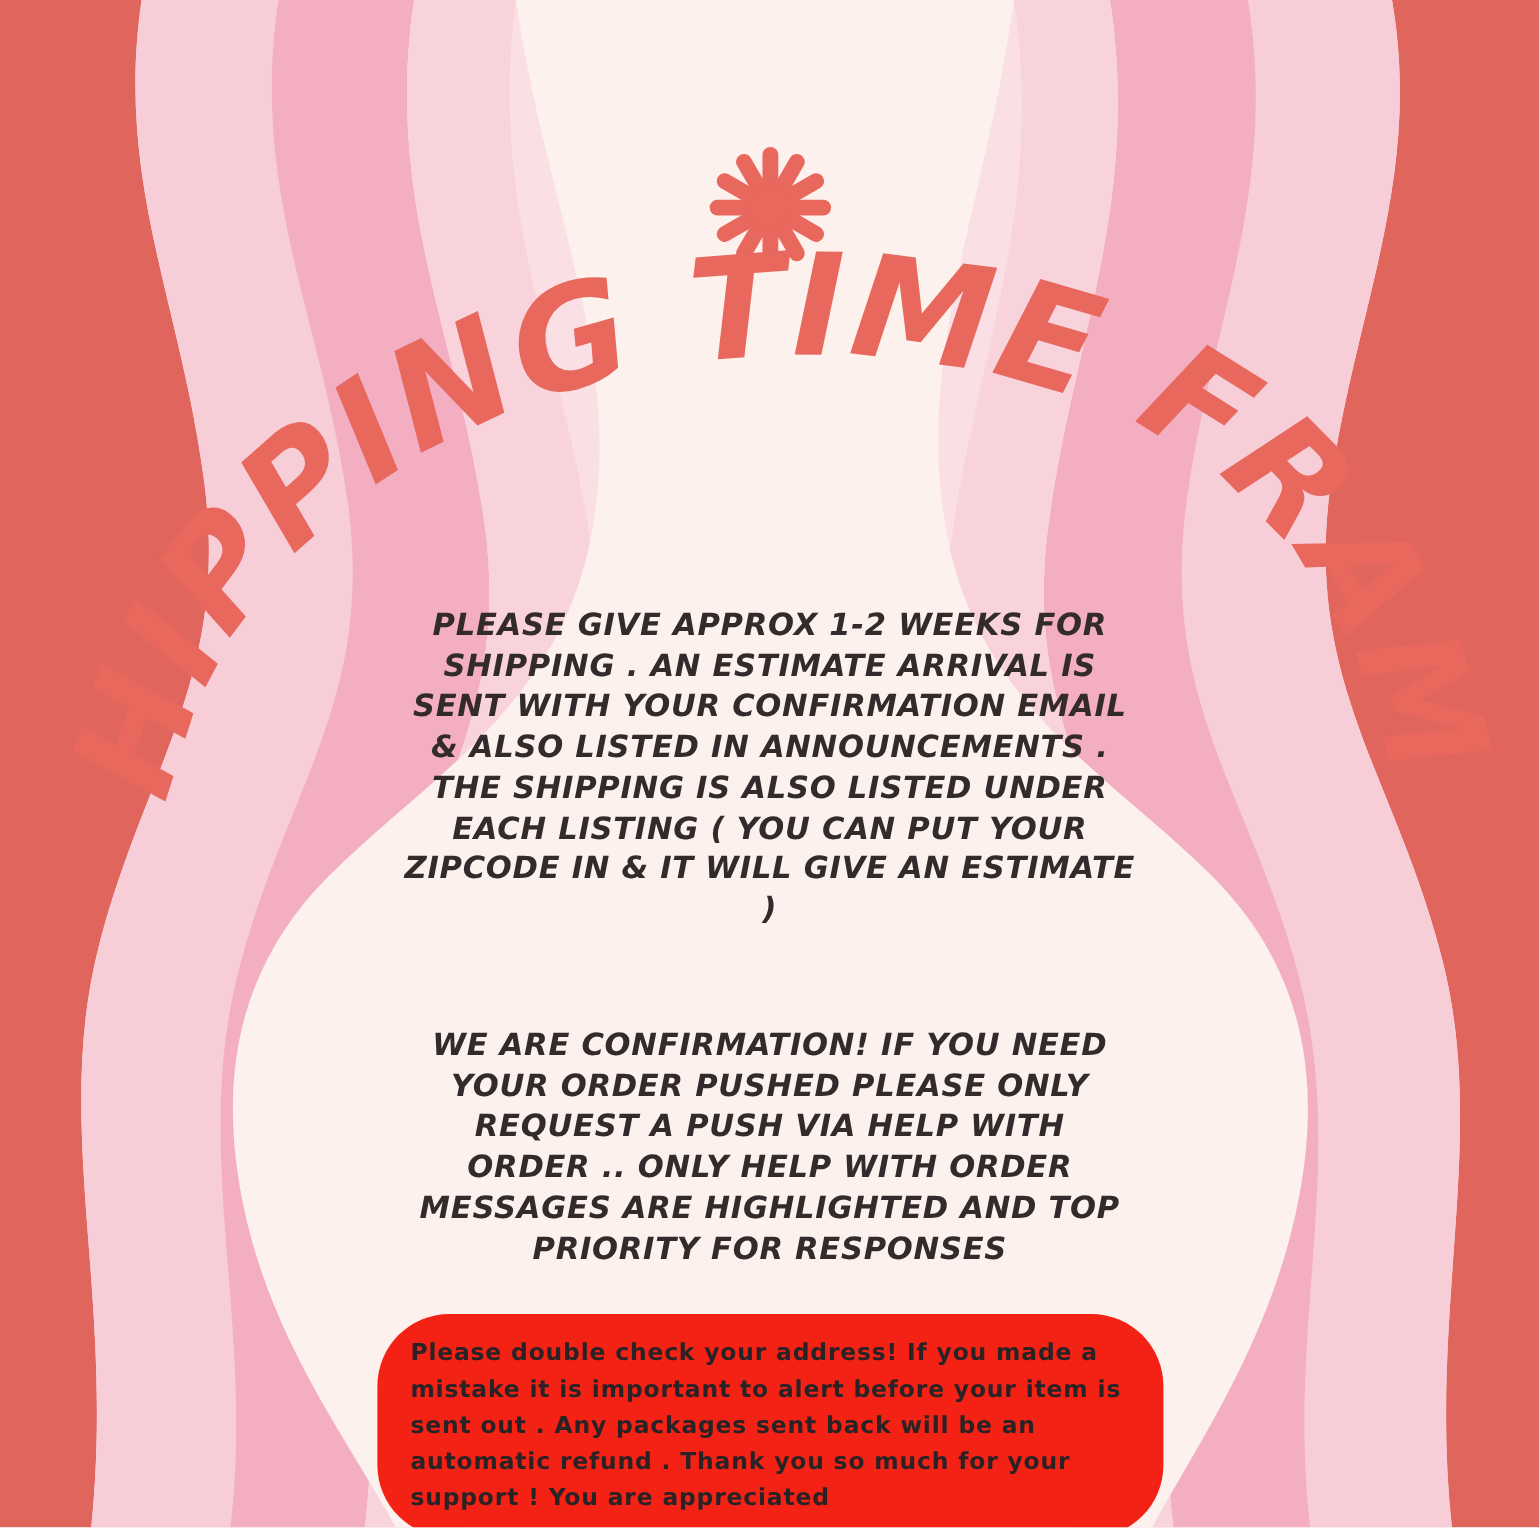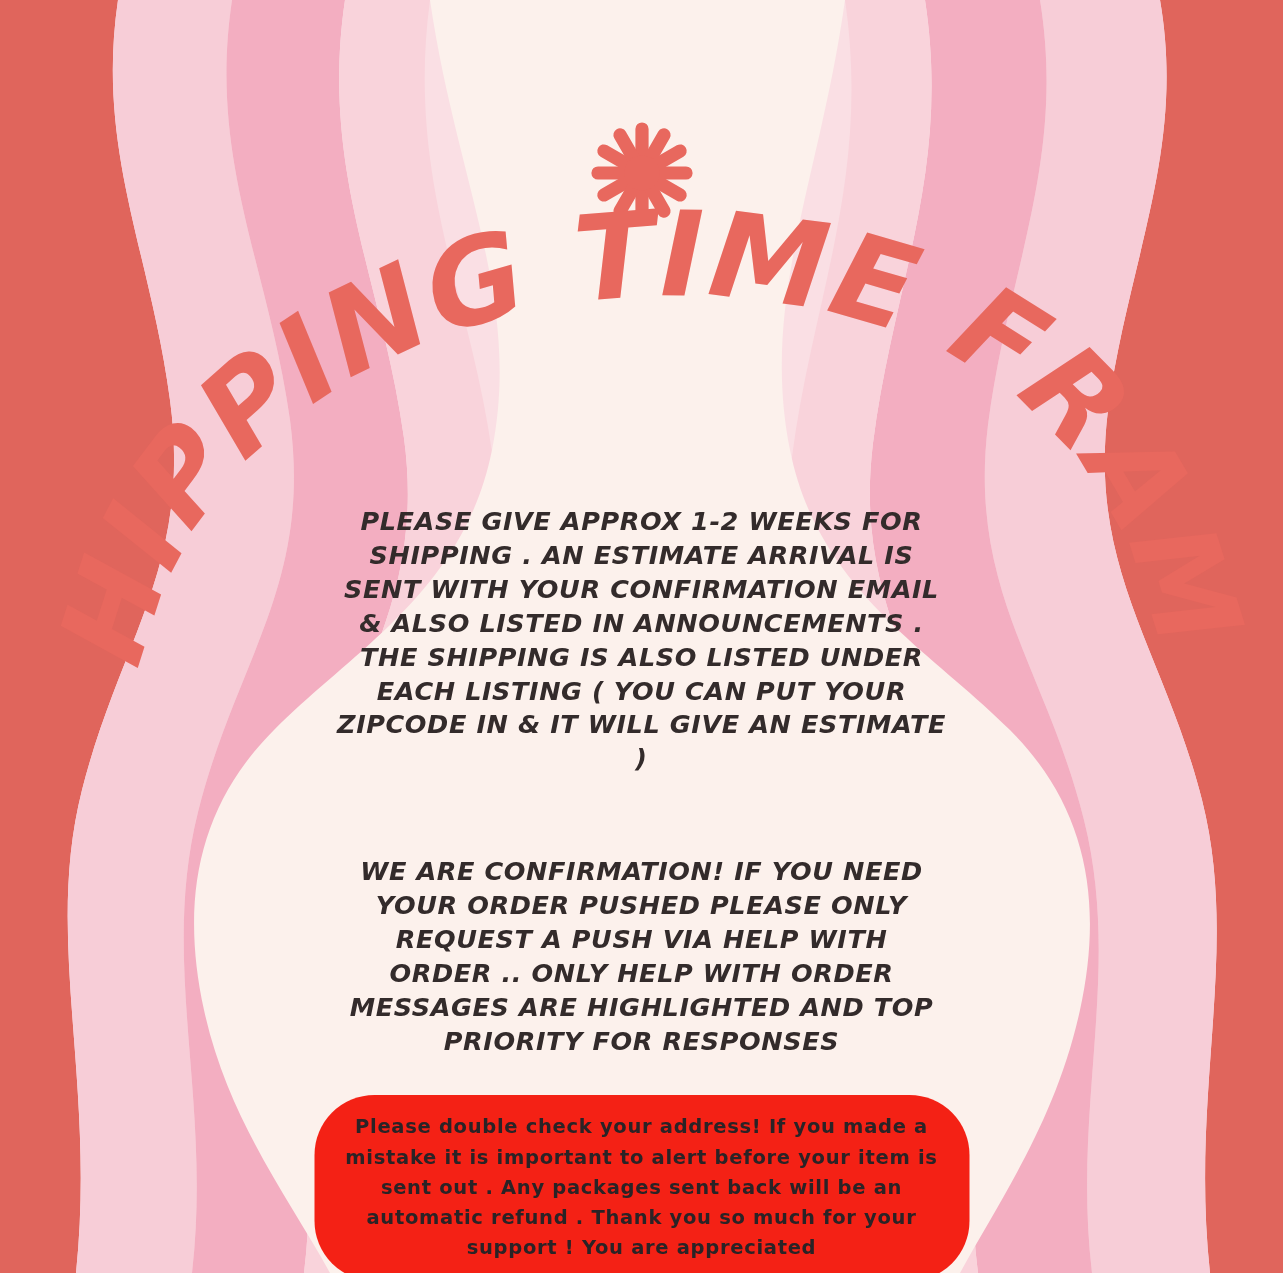--- a/index.html
+++ b/index.html
@@ -88,21 +88,21 @@
     height: 186px;
     background: #f42115;
     border-radius: 60px;
     display: flex;
     align-items: center;
     justify-content: center;
     padding: 0 28px;
     box-sizing: border-box;
   }
   .banner-text {
-    text-align: center;
+    text-align: left;
     color: #2a2326;
     font-family: "DejaVu Sans", sans-serif;
     font-weight: 600;
     font-size: 19.5px;
     line-height: 1.55;
     letter-spacing: 0.7px;
   }
 </style>
 </head>
 <body>

